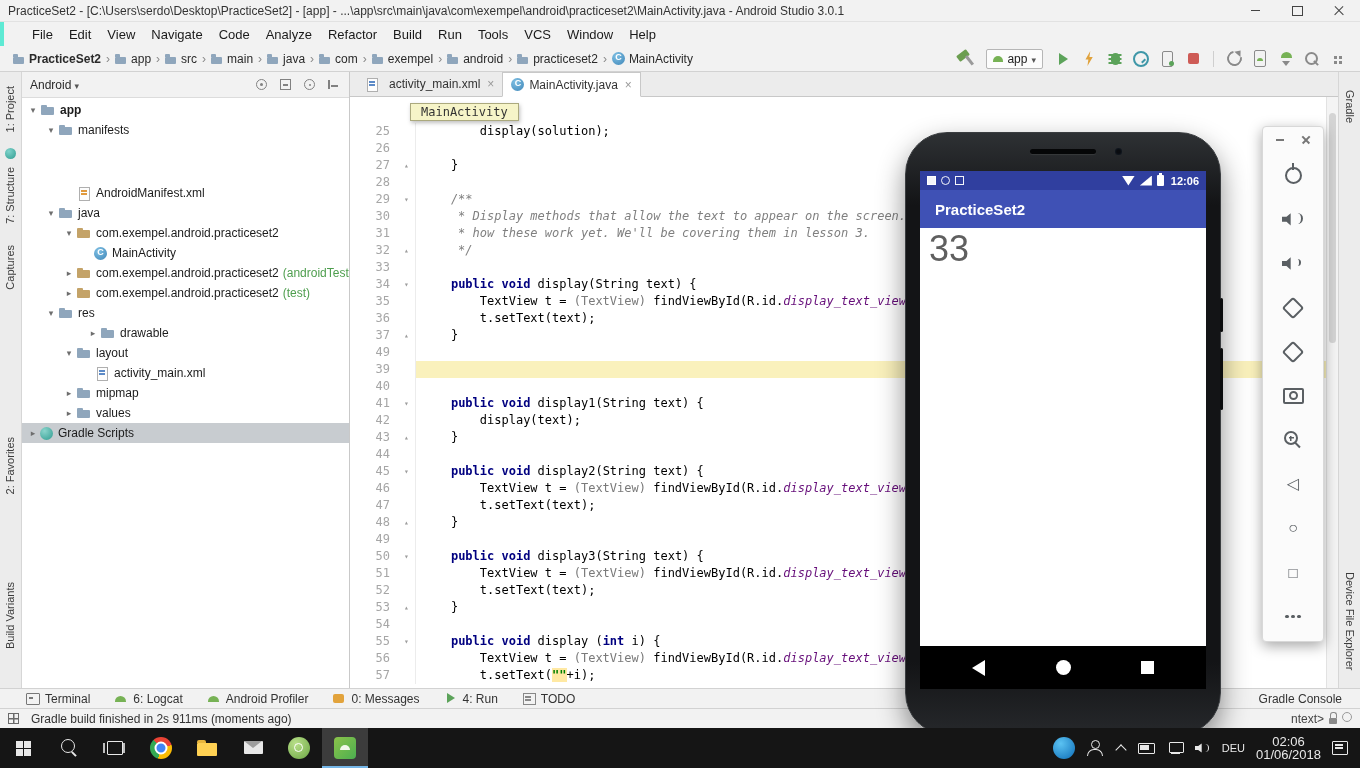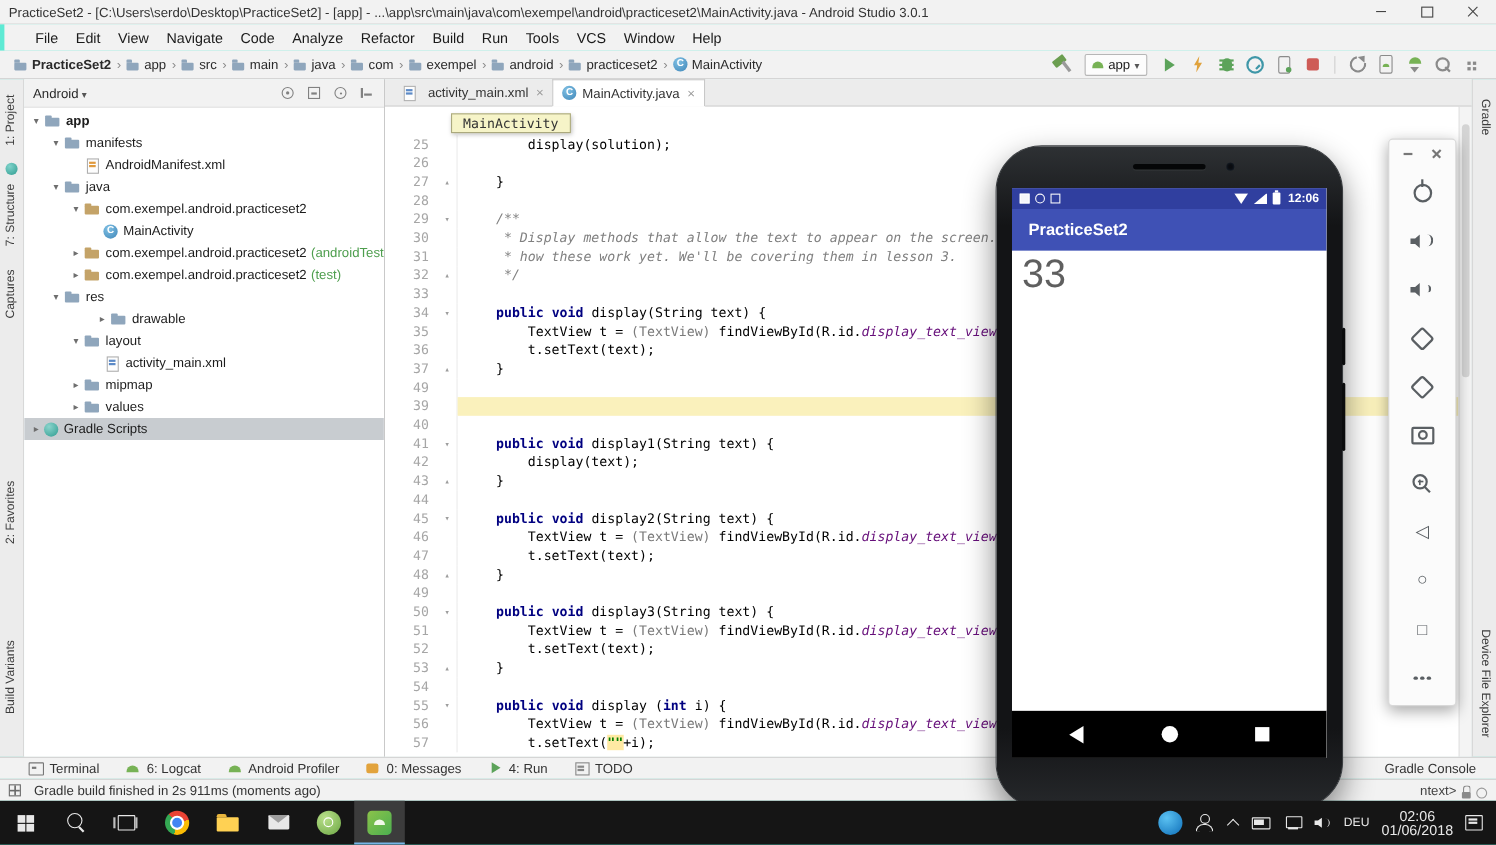--- a/index.html
+++ b/index.html
@@ -137,21 +137,21 @@
 .bi-terminal::after{content:'';position:absolute;width:4px;height:1.5px;background:#777;top:5px;left:3px}
 .bi-logcat::before,.bi-android::before{content:'';position:absolute;width:11px;height:6px;background:#77B255;border-radius:6px 6px 0 0;top:4px;left:1px}
 .bi-messages::before{content:'';position:absolute;width:11px;height:9px;background:#E2A33C;border-radius:2px;top:2px;left:1px}
 .bi-run::before{content:'';position:absolute;border-left:8px solid #5CA35A;border-top:5px solid transparent;border-bottom:5px solid transparent;top:1px;left:3px}
 .bi-todo::before{content:'';position:absolute;width:11px;height:10px;border:1.5px solid #888;top:1px;left:1px}
 .bi-todo::after{content:'';position:absolute;width:6px;height:1.5px;background:#888;box-shadow:0 3px 0 #888;top:4px;left:3.5px}
 .statusbar{position:absolute;top:708px;left:0;width:100%;height:20px;background:#F2F2F2;border-top:1px solid #D2D2D2;display:flex;align-items:center;font-size:12px;color:#333}
 .sb-grid{width:15px;height:15px;position:relative;margin-left:6px;flex:none}
 .sb-grid::before{content:'';position:absolute;inset:2px;border:1.5px solid #6A6A6A;background:linear-gradient(#6A6A6A,#6A6A6A) center/100% 1.5px no-repeat,linear-gradient(#6A6A6A,#6A6A6A) center/1.5px 100% no-repeat}
 .sb-msg{margin-left:10px;white-space:nowrap}
-.sb-right{margin-left:auto;display:flex;align-items:flex-end;gap:4px;padding-right:8px;color:#444}
+.sb-right{margin-left:auto;display:flex;align-items:flex-start;gap:4px;padding-right:8px;color:#444}
 .sb-lock{width:10px;height:12px;position:relative}
 .sb-lock::before{content:'';position:absolute;width:8px;height:6px;background:#8A8A8A;border-radius:1px;bottom:0;left:1px}
 .sb-lock::after{content:'';position:absolute;width:5px;height:5px;border:1.5px solid #8A8A8A;border-bottom:none;border-radius:3px 3px 0 0;top:0;left:2px}
 .sb-ind{width:10px;height:10px;border:1.5px solid #9A9A9A;border-radius:50%}
 
 
 .phone{position:absolute;left:905px;top:132px;width:316px;height:603px;border-radius:42px;background:linear-gradient(180deg,#2E3134,#131416 12%,#131416 88%,#26282B);border:1px solid #3A3D40;box-shadow:0 12px 28px rgba(0,0,0,.45);z-index:60}
 .phone::after{content:'';position:absolute;top:15px;left:50%;margin-left:52px;width:7px;height:7px;border-radius:50%;background:#0A0C10;box-shadow:inset 0 0 2px #1E2A38}
 .phone-speaker{position:absolute;top:16px;left:50%;transform:translateX(-50%);width:66px;height:5px;border-radius:3px;background:#050607;box-shadow:0 1px 1px rgba(255,255,255,.08)}
 .side-btn{position:absolute;right:-3px;width:3px;background:#0B0C0D;border-radius:2px}
@@ -382,21 +382,21 @@
           <div class="tree-row bold" style="padding-left: 4px;">
             <span class="arrow arr-exp"></span>
             <span class="t-ic ic-folder"></span>
             <span class="t-label">app</span>
           </div>
           <div class="tree-row" style="padding-left: 22px;">
             <span class="arrow arr-exp"></span>
             <span class="t-ic ic-folder"></span>
             <span class="t-label">manifests</span>
           </div>
-          <div class="tree-row" style="padding-left: 40px;">
+          <div class="tree-row" style="padding-left: 40px; margin-top: 43px;">
             <span class="arrow"></span>
             <span class="t-ic ic-manifest-file"></span>
             <span class="t-label">AndroidManifest.xml</span>
           </div>
           <div class="tree-row" style="padding-left: 22px;">
             <span class="arrow arr-exp"></span>
             <span class="t-ic ic-folder"></span>
             <span class="t-label">java</span>
           </div>
           <div class="tree-row" style="padding-left: 40px;">

